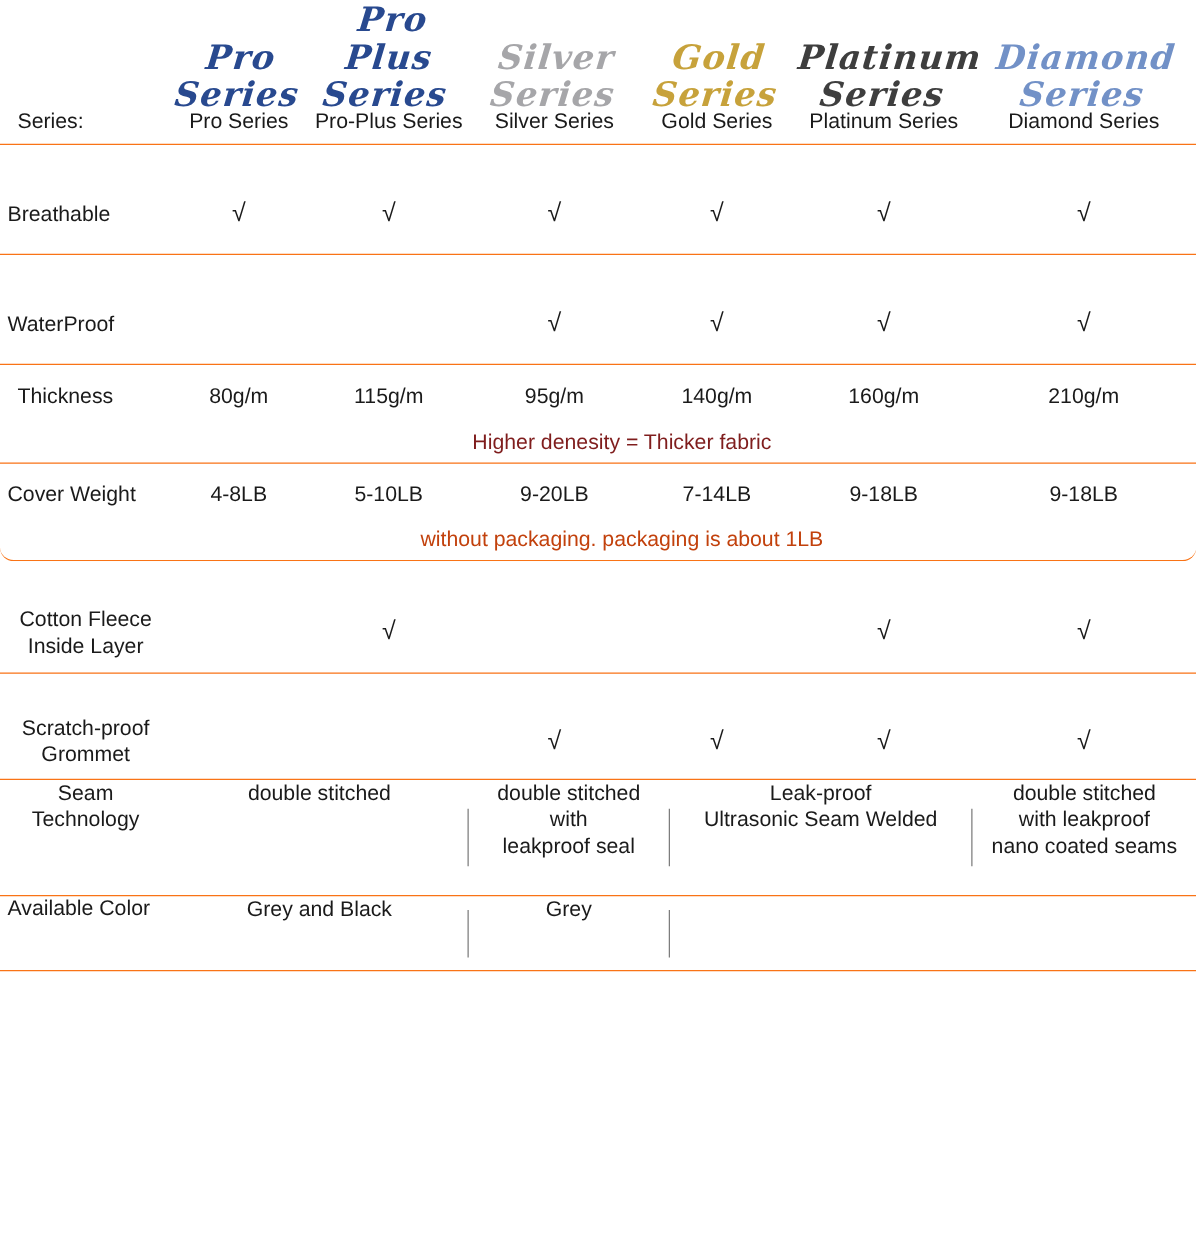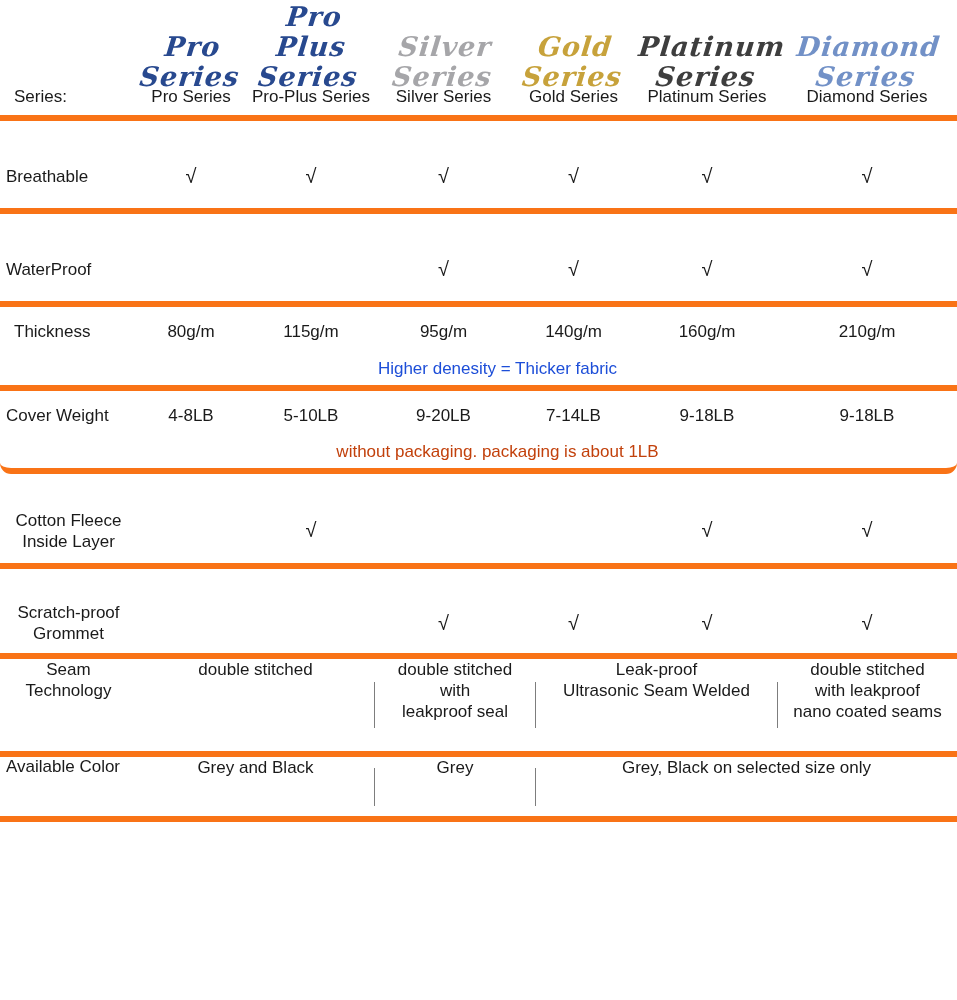--- a/index.html
+++ b/index.html
@@ -13,21 +13,21 @@
   }
   .grid{
     display:grid;
     grid-template-columns:137px 108px 132px 133px 127px 140px 180px;
     align-items:center;
   }
   .cell{text-align:center;font-size:17px;}
   .label-cell{text-align:left;padding-left:6px;font-size:17px;}
   .label-cell.indent{padding-left:14px;}
   .label-cell.two-line{text-align:center;padding-left:0;line-height:21px;}
-  .rule{border-bottom:6px solid #f97316;}
+  .rule{border-bottom:1px solid #f97316;}
   
   .logos-row{height:78px;align-items:end;padding-top:2px;box-sizing:border-box;}
   .logo{
     font-family:"DejaVu Serif","Liberation Serif",serif;
     font-style:italic;font-weight:bold;
     transform:skewX(-6deg);
     line-height:30px;font-size:27px;letter-spacing:1px;
     padding-bottom:2px;
   }
   .series-row{height:37px;font-size:17px;}
@@ -124,21 +124,21 @@
   </div>
 
   <div class="grid value-row rule">
     <div class="label-cell indent">Thickness</div>
     <div class="cell">80g/m</div>
     <div class="cell">115g/m</div>
     <div class="cell">95g/m</div>
     <div class="cell">140g/m</div>
     <div class="cell">160g/m</div>
     <div class="cell">210g/m</div>
-    <div class="note" style="color:#1d4ed8">Higher denesity = Thicker fabric</div>
+    <div class="note" style="color:#7f1d1d">Higher denesity = Thicker fabric</div>
   </div>
 
   <div class="grid value-row row-cover rule">
     <div class="label-cell">Cover Weight</div>
     <div class="cell">4-8LB</div>
     <div class="cell">5-10LB</div>
     <div class="cell">9-20LB</div>
     <div class="cell">7-14LB</div>
     <div class="cell">9-18LB</div>
     <div class="cell">9-18LB</div>
@@ -195,16 +195,15 @@
       <div>nano coated seams</div>
     </div>
   </div>
 
   <div class="flexrow color-row rule">
     <div class="color-label w-label">Available Color</div>
     <div class="fcell w-a">Grey and Black</div>
     <div class="vdiv"></div>
     <div class="fcell w-b">Grey</div>
     <div class="vdiv"></div>
-    <div class="fcell w-rest">Grey, Black on selected size only</div>
   </div>
 
 </div>
 
 </body></html>

